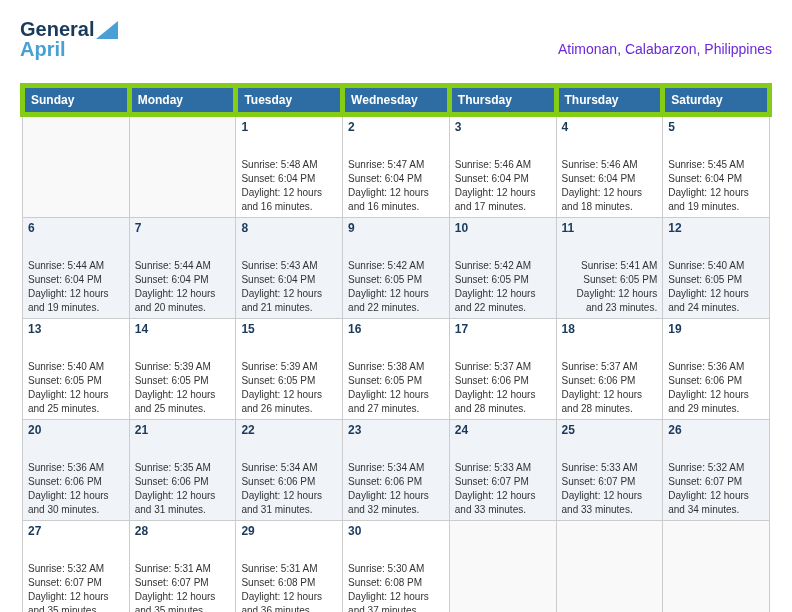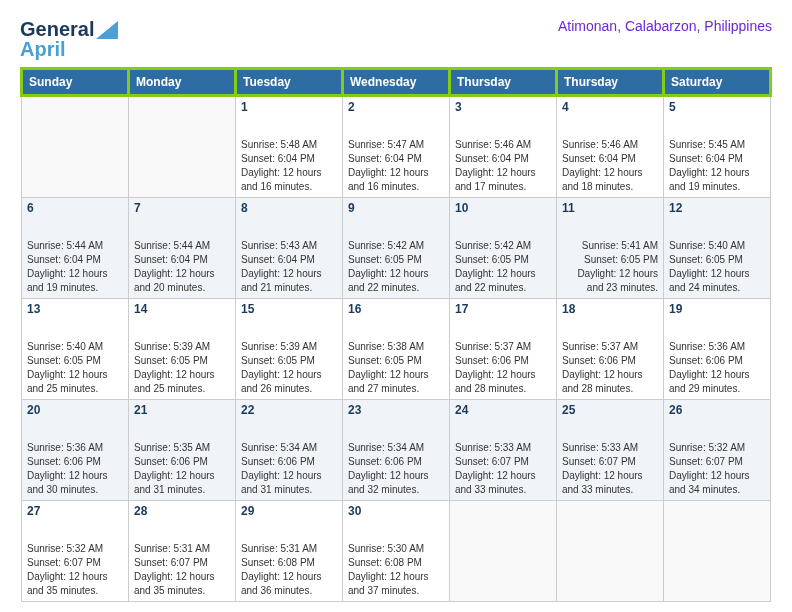--- a/index.html
+++ b/index.html
@@ -13,22 +13,22 @@
     .page {
       width: 792px;
       height: 612px;
       padding: 18px 20px 10px 20px;
       display: flex;
       flex-direction: column;
     }
     .header {
       display: flex;
       justify-content: space-between;
-      align-items: flex-start;
-      margin-bottom: 10px;
+      align-items: flex-end;
+      margin-bottom: 26px;
     }
     .logo {
       display: flex;
       flex-direction: column;
       align-items: flex-start;
     }
     .title-block {
       text-align: right;
     }
     .calendar-title {
@@ -46,21 +46,21 @@
       border-collapse: collapse;
       flex: 1;
     }
     .calendar th {
       background: #2e6da4;
       color: #fff;
       font-size: 12px;
       font-weight: bold;
       padding: 5px 6px;
       text-align: left;
-      border: 3px solid #84cc16;
+      border: 5px solid #84cc16;
     }
     .calendar td {
       border: 1px solid #ccc;
       vertical-align: top;
       padding: 3px 5px;
       width: 14.28%;
       font-size: 9.5px;
       color: #333;
       height: 88px;
     }

